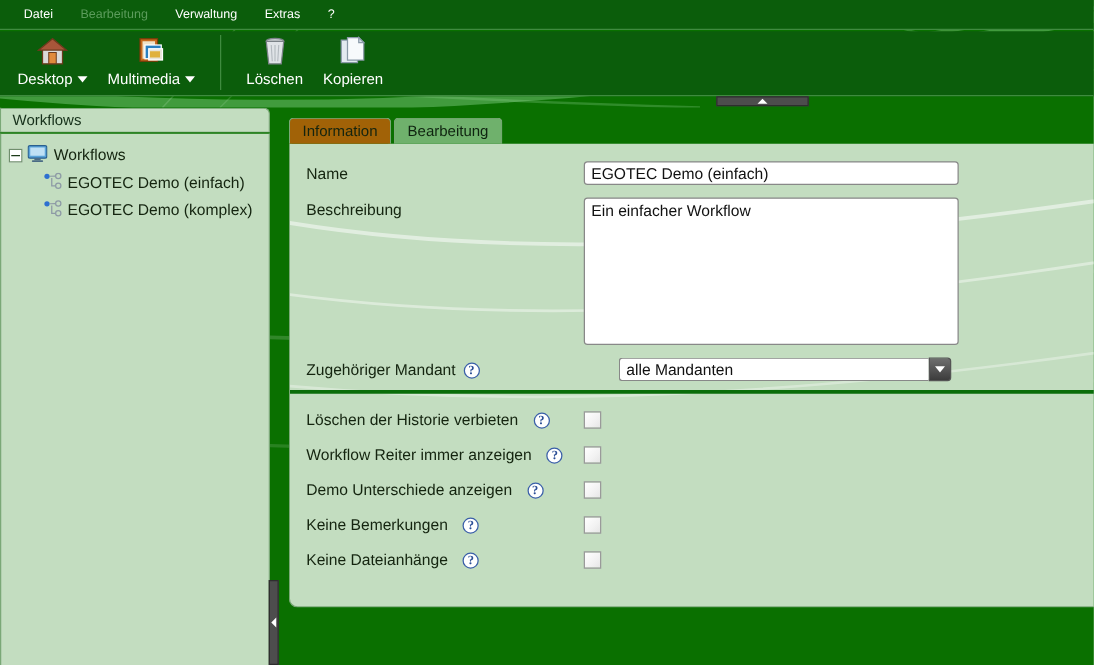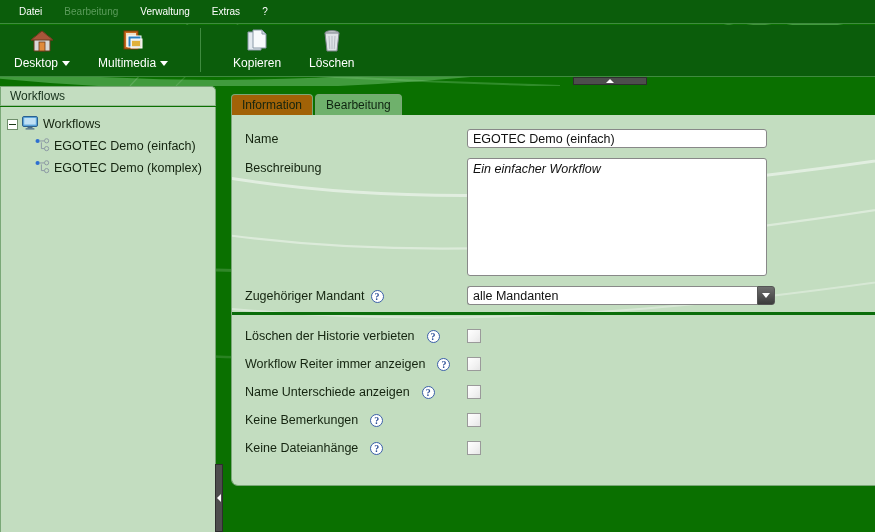--- a/index.html
+++ b/index.html
@@ -34,21 +34,20 @@
   .menubar .mi.disabled { color: #5c9c5c; }
 
   
   .toolbar {
     position: absolute; left: 0; top: 25px; width: 875px; height: 52px;
     background: #0b5d0b;
     border-bottom: 1px solid #3f8b3f;
     z-index: 5;
     display: flex; align-items: flex-start;
     padding-left: 6px;
-    gap: 12px;
   }
   .tb-item {
     display: flex; flex-direction: column; align-items: center;
     min-width: 54px; padding: 2px 8px 0 8px; cursor: default;
   }
   .tb-ico { height: 28px; display: flex; align-items: center; justify-content: center; }
   .tb-lbl { color: #ffffff; font-size: 12px; white-space: nowrap; margin-top: 1px; display: flex; align-items: center; gap: 4px; }
   .caret-dn {
     width: 0; height: 0;
     border-left: 4px solid transparent; border-right: 4px solid transparent;
@@ -153,29 +152,30 @@
     border: 1px solid #888888; border-radius: 3px;
     background: #ffffff; color: #111111;
     font-family: "Liberation Sans", sans-serif; font-size: 12.5px;
     padding: 0 5px;
   }
   textarea.ta {
     width: 300px; height: 118px;
     border: 1px solid #888888; border-radius: 3px;
     background: #ffffff; color: #111111;
     font-family: "Liberation Sans", sans-serif; font-size: 12.5px;
-    padding: 3px 5px; resize: none; overflow: hidden; font-style: italic;
+    padding: 3px 5px; resize: none; overflow: hidden;
   }
   .combo { display: flex; align-items: center; }
   .combo input {
-    width: 290px; height: 19px;
+    width: 248px; height: 19px;
     border: 1px solid #888888; border-right: none; border-radius: 3px 0 0 3px;
     background: #ffffff; color: #111111;
     font-family: "Liberation Sans", sans-serif; font-size: 12.5px;
     padding: 0 5px;
+    margin-left: 28px;
   }
   .combo .btn {
     width: 18px; height: 19px;
     border: 1px solid #555555; border-radius: 0 3px 3px 0;
     background: linear-gradient(#6e6e6e, #3c3c3c);
     display: flex; align-items: center; justify-content: center; cursor: pointer;
   }
   .combo .btn .caret {
     width: 0; height: 0;
     border-left: 4px solid transparent; border-right: 4px solid transparent;
@@ -251,38 +251,38 @@
       <span class="caret-dn"></span>
     </div>
   </div>
 
   <div class="tb-sep"></div>
 
 
 
   <div class="tb-item">
     <div class="tb-ico">
+      <svg width="22" height="26" viewBox="0 0 22 26">
+        <ellipse cx="11" cy="5" rx="7" ry="2.4" fill="#c9cdd1" stroke="#7b8288" stroke-width="1"></ellipse>
+        <path d="M4 5 L6 23 L16 23 L18 5 Z" fill="#dfe3e7" stroke="#7b8288" stroke-width="1"></path>
+        <path d="M8 8 L8.8 21 M11 8 L11 21 M14 8 L13.2 21" stroke="#b3b9bf" stroke-width="0.9"></path>
+      </svg>
+    </div>
+    <div class="tb-lbl">Löschen</div>
+  </div>
+
+  <div class="tb-item">
+    <div class="tb-ico">
       <svg width="24" height="26" viewBox="0 0 24 26">
         <path d="M3 4 L12 4 L16 8 L16 22 L3 22 Z" fill="#e3eaf0" stroke="#8a9aa8" stroke-width="1"></path>
         <path d="M8 2 L17 2 L21 6 L21 20 L8 20 Z" fill="#f7fafc" stroke="#8a9aa8" stroke-width="1"></path>
         <path d="M17 2 L17 6 L21 6 Z" fill="#d4dde5" stroke="#8a9aa8" stroke-width="1"></path>
       </svg>
     </div>
     <div class="tb-lbl">Kopieren</div>
-  </div>
-
-  <div class="tb-item">
-    <div class="tb-ico">
-      <svg width="22" height="26" viewBox="0 0 22 26">
-        <ellipse cx="11" cy="5" rx="7" ry="2.4" fill="#c9cdd1" stroke="#7b8288" stroke-width="1"></ellipse>
-        <path d="M4 5 L6 23 L16 23 L18 5 Z" fill="#dfe3e7" stroke="#7b8288" stroke-width="1"></path>
-        <path d="M8 8 L8.8 21 M11 8 L11 21 M14 8 L13.2 21" stroke="#b3b9bf" stroke-width="0.9"></path>
-      </svg>
-    </div>
-    <div class="tb-lbl">Löschen</div>
   </div>
 
 </div>
 
 <div class="hsplit">
   <span class="tri-up"></span>
 </div>
 
 <div class="sidebar">
   <div class="sb-head">Workflows</div>
@@ -389,21 +389,21 @@
     <div class="cbrow">
       <div class="lbl">
         <span>Workflow Reiter immer anzeigen</span>
         <span class="help">?</span>
       </div>
       <span class="cbox"></span>
     </div>
 
     <div class="cbrow">
       <div class="lbl">
-        <span>Name Unterschiede anzeigen</span>
+        <span>Demo Unterschiede anzeigen</span>
         <span class="help">?</span>
       </div>
       <span class="cbox"></span>
     </div>
 
     <div class="cbrow">
       <div class="lbl">
         <span>Keine Bemerkungen</span>
         <span class="help">?</span>
       </div>

